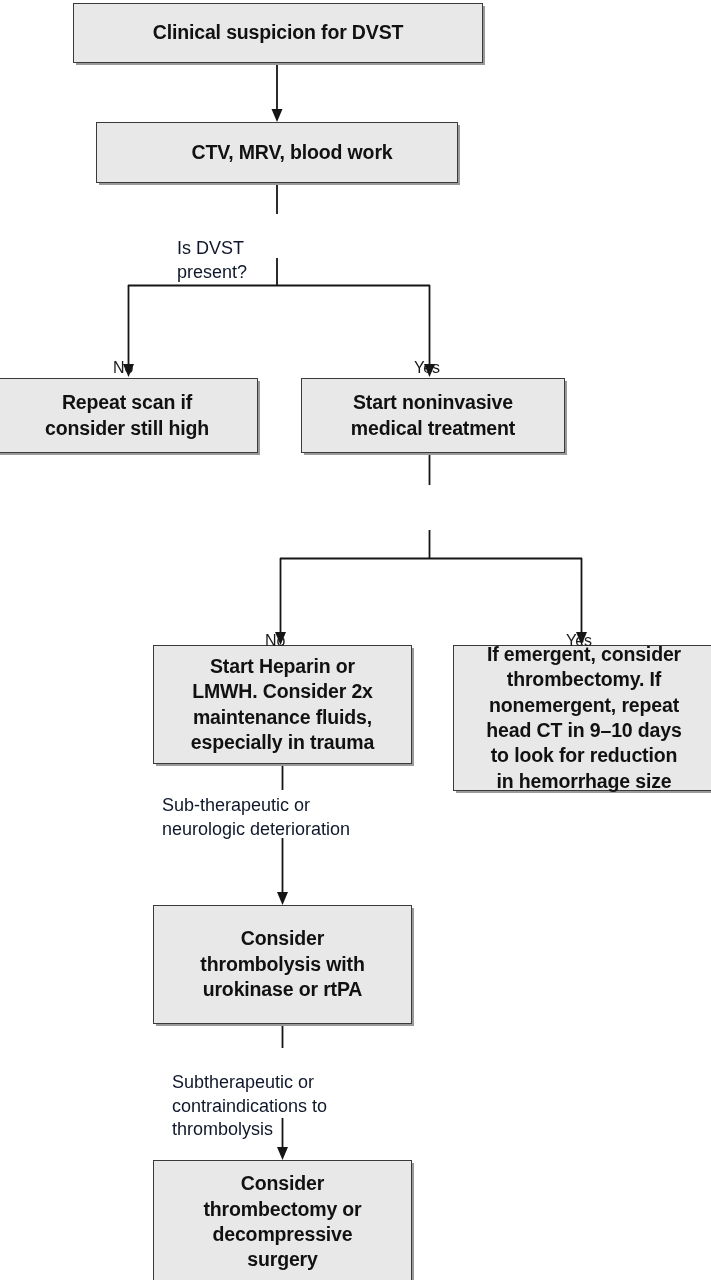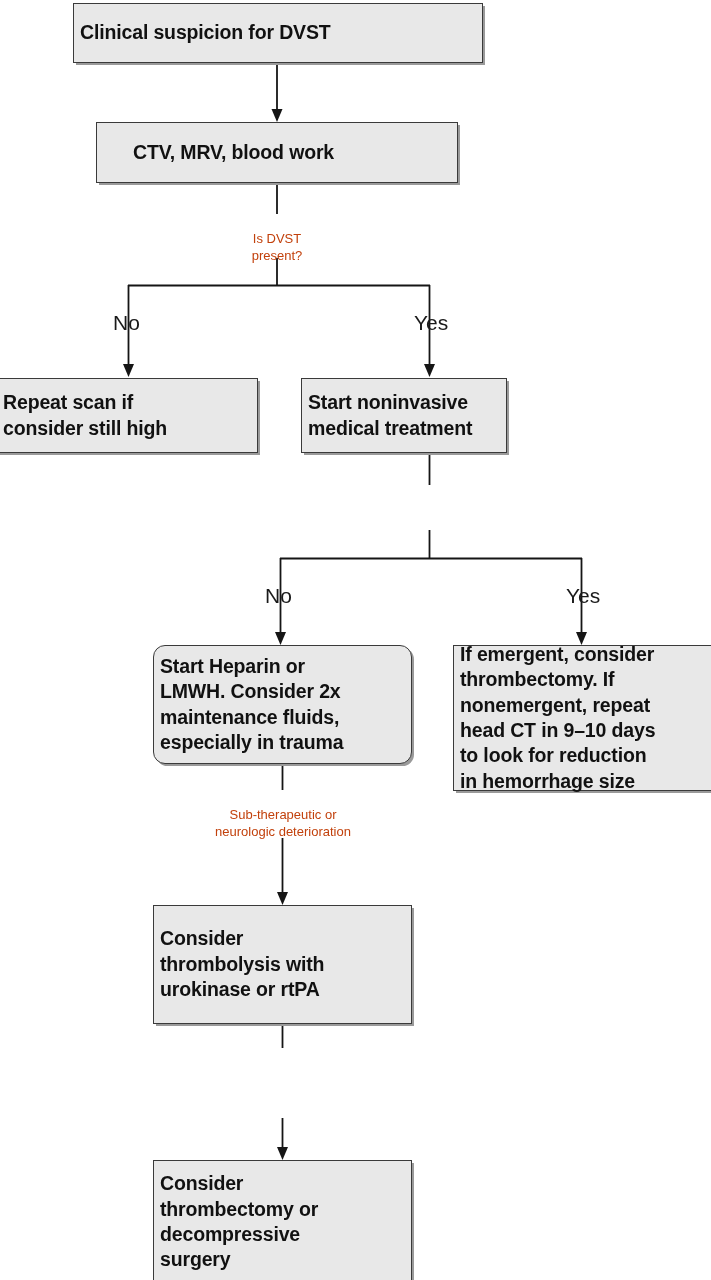--- a/index.html
+++ b/index.html
@@ -24,45 +24,47 @@
   
   .node {
     position: absolute;
     box-sizing: border-box;
     background: #e8e8e8;
     border: 1.5px solid #3a3a3a;
     box-shadow: 2.5px 2.5px 0 -0.5px #9a9a9a;
     display: flex;
     align-items: center;
     justify-content: center;
+    text-align: center;
     font-weight: bold;
     font-size: 19.5px;
     line-height: 1.30;
     letter-spacing: -0.15px;
     color: #111111;
     padding: 2px 6px;
   }
   .node .txt { white-space: pre-line; display: block; width: 100%; }
 
   
   .edge-label {
     position: absolute;
-    text-align: center;
-    font-size: 13px;
+    text-align: left;
+    font-size: 18px;
     line-height: 1.30;
     font-weight: normal;
-    color: #c2410c;
+    color: #0f172a;
     white-space: pre-line;
   }
   .branch-label {
     position: absolute;
-    font-size: 21px;
+    font-size: 16px;
     font-weight: normal;
     color: #1a1a1a;
     white-space: nowrap;
+    margin-top: 48px;
   }
 
   
   #wires {
     position: absolute;
     left: 0; top: 0;
     width: 711px; height: 1280px;
     pointer-events: none;
   }
   #wires line, #wires path { stroke: #151515; stroke-width: 1.8; fill: none; }
@@ -115,26 +117,26 @@
 
   <div class="node" style="left:96px; top:122px; width:362px; height:61px;padding-left:36px;">
     <span class="txt">CTV, MRV, blood work</span>
   </div>
 
   <div class="node" style="left:-4px; top:378px; width:262px; height:75px;">
     <span class="txt">Repeat scan if
 consider still high</span>
   </div>
 
-  <div class="node" style="left:301px; top:378px; width:206px; height:75px;">
+  <div class="node" style="left:301px; top:378px; width:264px; height:75px;">
     <span class="txt">Start noninvasive
 medical treatment</span>
   </div>
 
-  <div class="node" style="left:153px; top:645px; width:259px; height:119px;border-radius:12px;">
+  <div class="node" style="left:153px; top:645px; width:259px; height:119px;">
     <span class="txt">Start Heparin or
 LMWH. Consider 2x
 maintenance fluids,
 especially in trauma</span>
   </div>
 
   <div class="node" style="left:453px; top:645px; width:262px; height:146px;">
     <span class="txt">If emergent, consider
 thrombectomy. If
 nonemergent, repeat
@@ -155,25 +157,30 @@
 decompressive
 surgery</span>
   </div>
 
   <div class="edge-label" style="left:177px; top:214px; width:200px;">
     <span>Is DVST
 present?</span>
   </div>
 
 
-  <div class="edge-label" style="left:162px; top:790px; width:242px;">
+  <div class="edge-label" style="left:162px; top:771px; width:242px;">
     <span>Sub-therapeutic or
 neurologic deterioration</span>
   </div>
 
+  <div class="edge-label" style="left:172px; top:1048px; width:222px;">
+    <span>Subtherapeutic or
+contraindications to
+thrombolysis</span>
+  </div>
 
   <div class="branch-label" style="left:113px; top:311px;">
     <span>No</span>
   </div>
 
   <div class="branch-label" style="left:414px; top:311px;">
     <span>Yes</span>
   </div>
 
   <div class="branch-label" style="left:265px; top:584px;">

